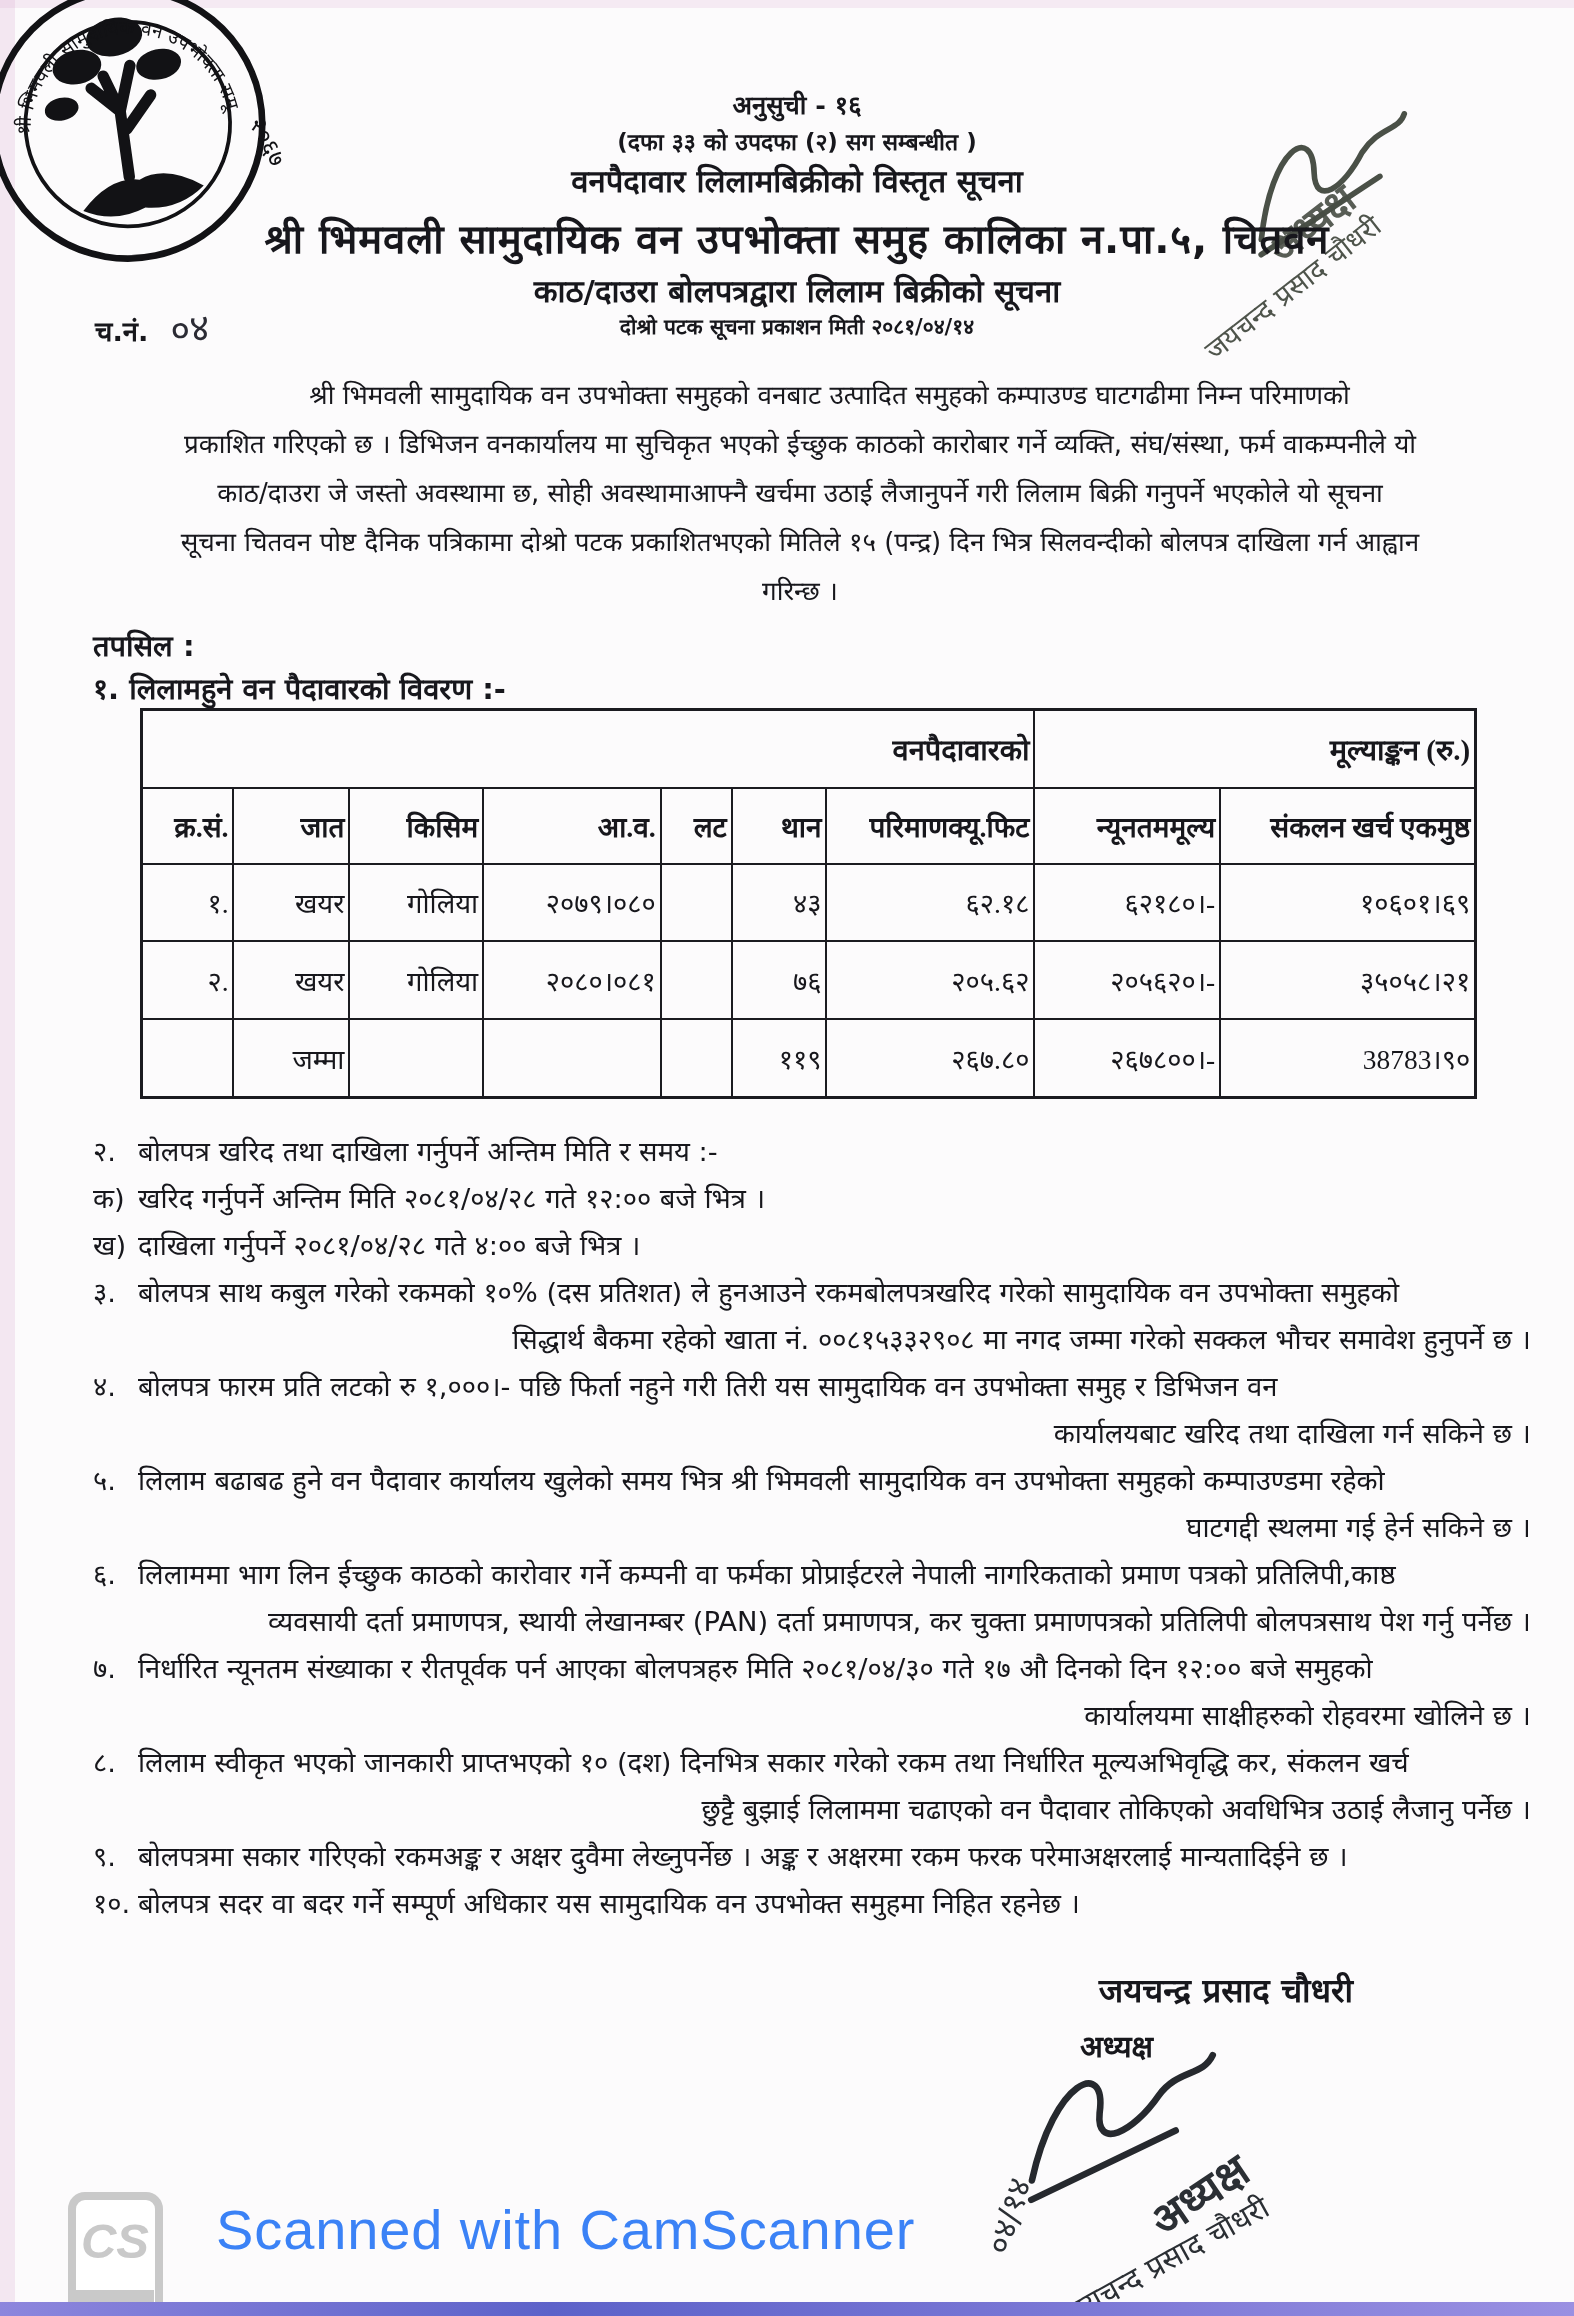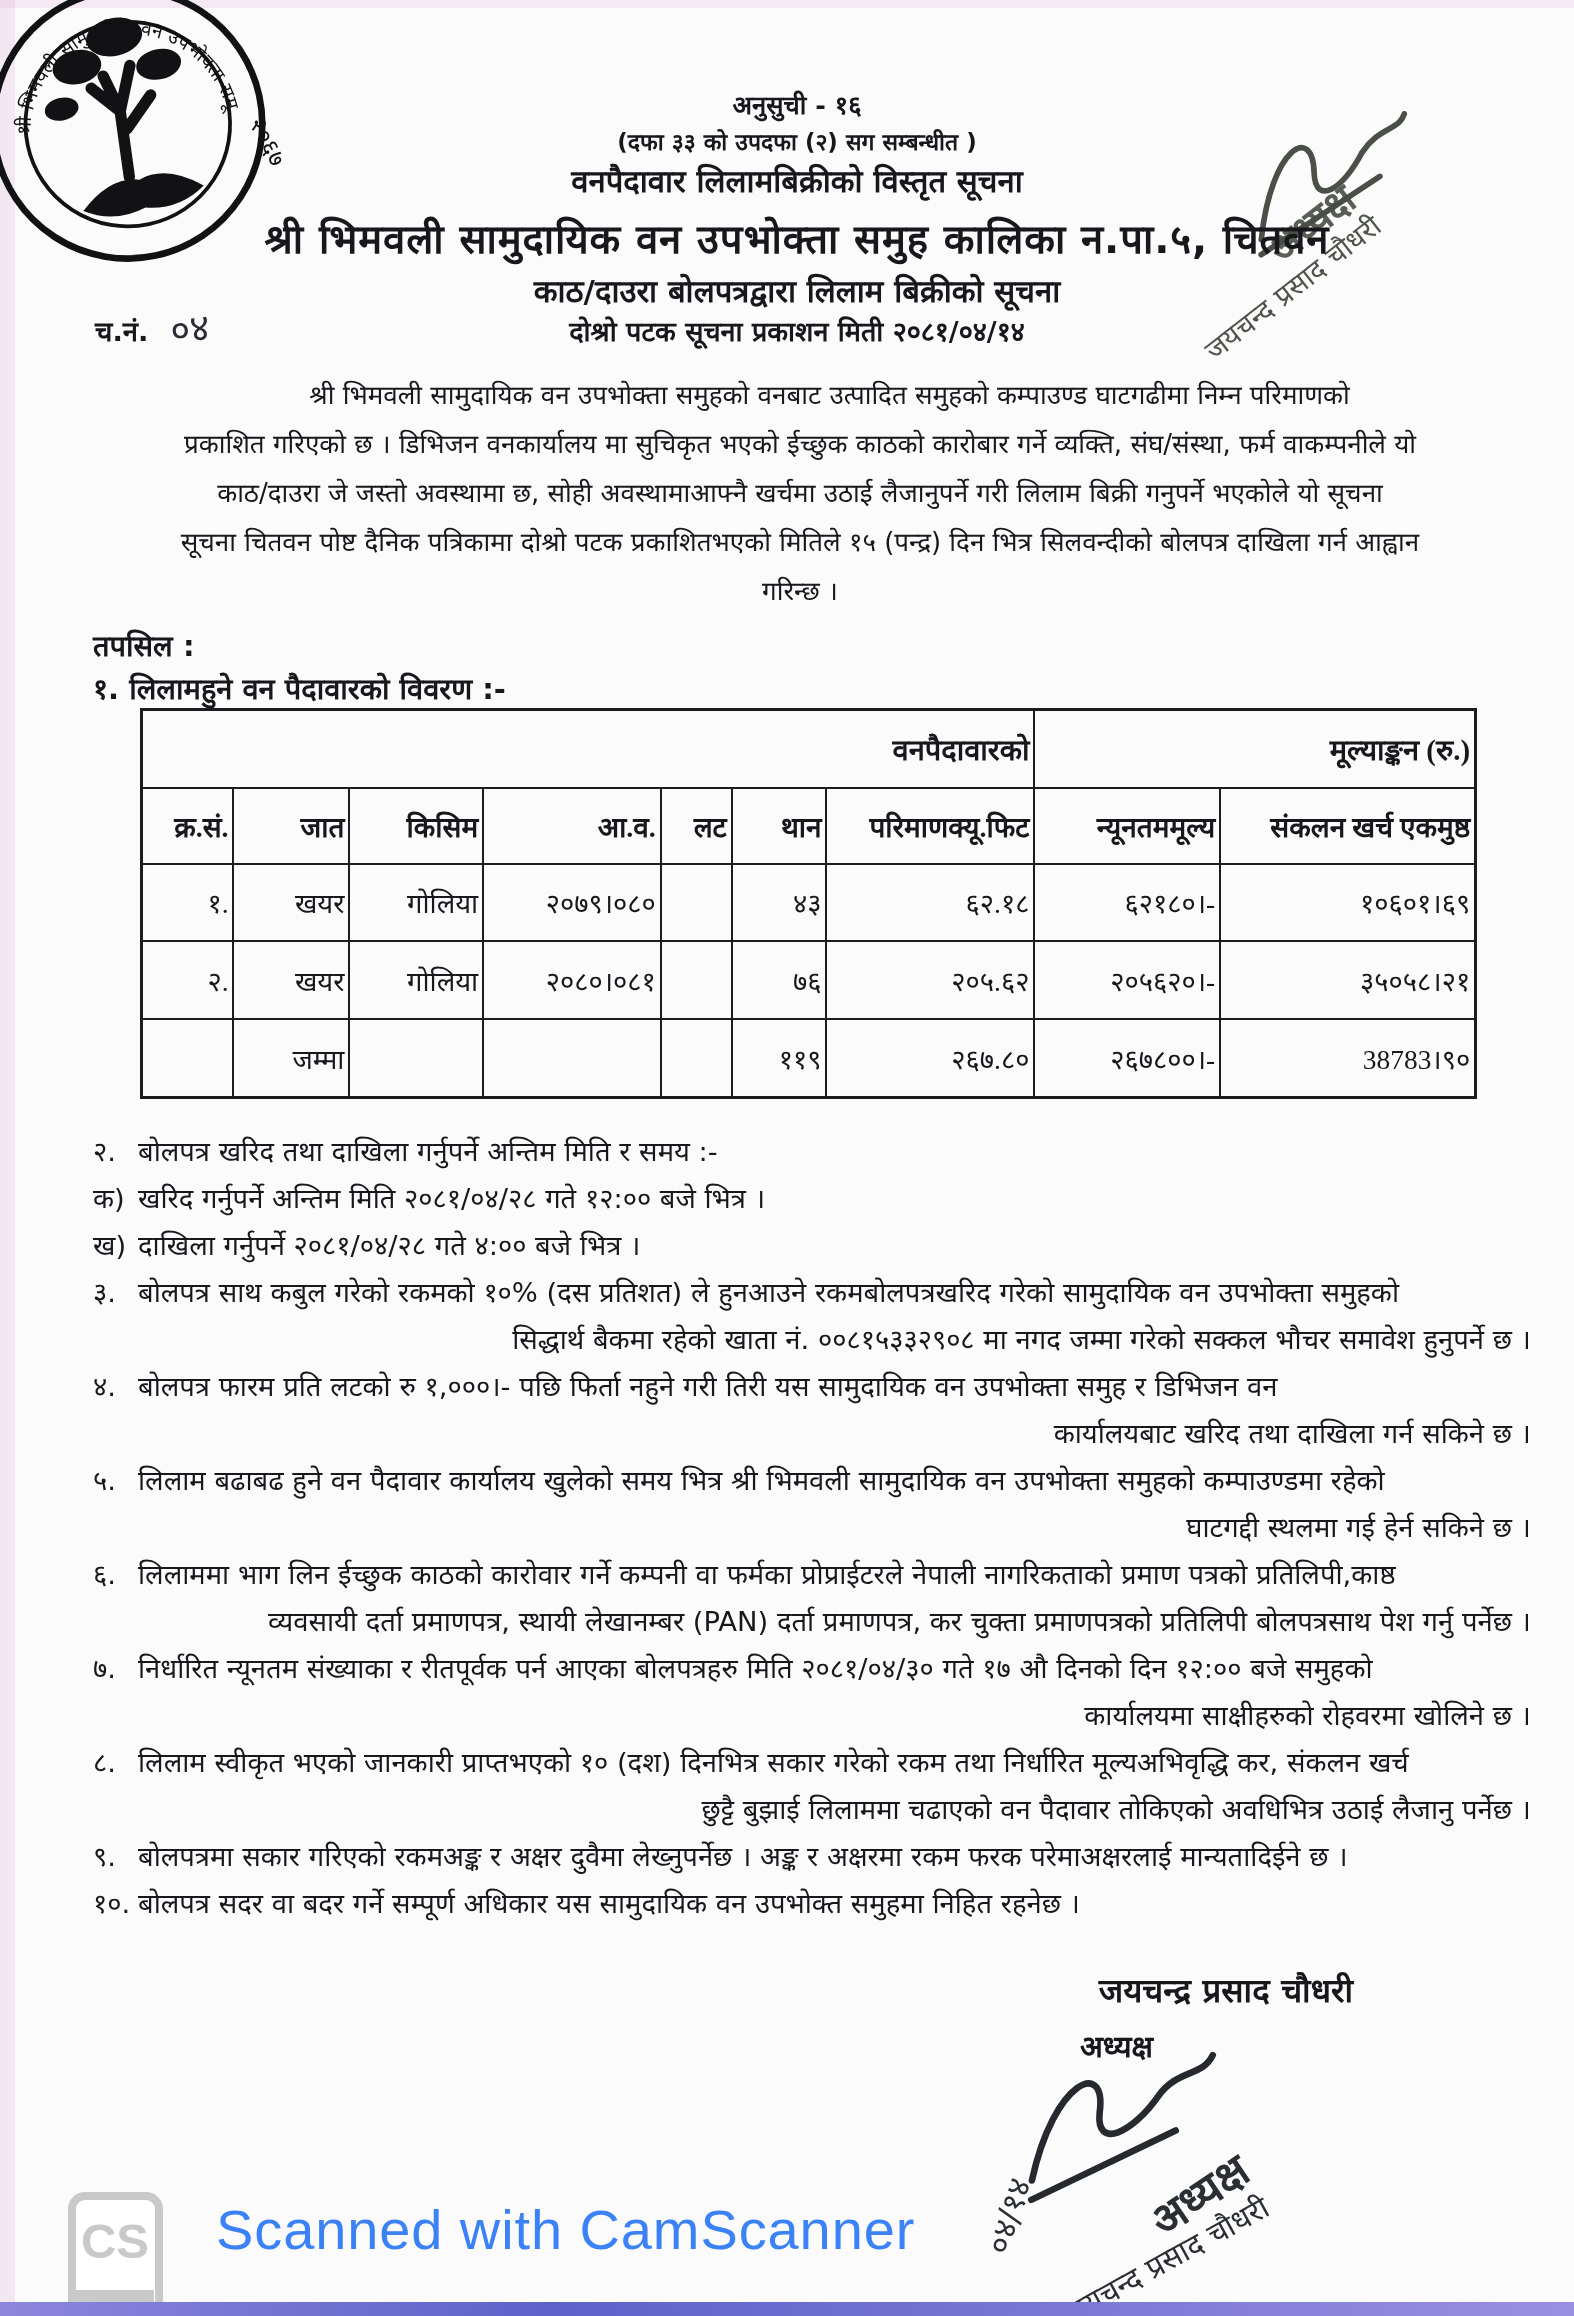--- a/index.html
+++ b/index.html
@@ -15,21 +15,21 @@
   .streak-left{left:0;top:0;width:15px;height:2317px;background:rgba(214,160,206,.22);}
   .streak-top{left:0;top:0;width:1575px;height:7.6px;background:rgba(214,160,206,.18);}
   .bottom-strip{left:0;bottom:0;width:1575px;height:15px;
     background:linear-gradient(90deg,#8d86dd,#5d62c9 35%,#7d79d6 70%,#9a90e2);}
   
   .annex{top:87px;font-size:25.6px;font-weight:bold;}
   .clause{top:125px;font-size:23px;font-weight:bold;}
   .subtitle{top:159px;font-size:31px;font-weight:bold;}
   .orgtitle{top:210px;font-size:40px;font-weight:bold;letter-spacing:0.9px;}
   .noticetitle{top:269px;font-size:31px;font-weight:bold;}
-  .publine{top:312px;font-size:27px;font-weight:bold;}
+  .publine{top:312px;font-size:21px;font-weight:bold;}
   .refrow{left:95px;top:312px;font-size:27.4px;font-weight:bold;}
   .refval{left:170px;top:301px;font-size:38px;color:#2b2b34;transform:rotate(-6deg);font-weight:normal;}
   
   .intro{left:90px;top:371px;width:1420px;font-size:26px;line-height:49px;text-align:center;}
   .intro .ind{padding-left:59px;}
   
   .tapasil{left:93px;top:625px;font-size:29px;font-weight:bold;}
   .sec1{left:93px;top:668px;font-size:29px;font-weight:bold;}
   
   table.dtl{position:absolute;left:140px;top:708px;width:1337px;border-collapse:collapse;
@@ -59,21 +59,21 @@
   .ink-bot .t2{position:absolute;left:109px;top:187px;font-size:30px;color:#2b2f34;
     transform:rotate(-29deg);white-space:nowrap;}
   .ink-bot .dt{position:absolute;left:26.5px;top:142px;font-size:32px;color:#2b2f34;
     transform:rotate(-72deg);white-space:nowrap;}
   
   .stamp{left:-21px;top:-24.6px;width:322px;height:322px;transform:rotate(-12deg);}
   
   .cs-icon{left:68px;top:2192px;width:95px;height:131px;border:8.5px solid #c9c9c9;
     border-radius:17px;background:#fff;box-sizing:border-box;}
   .cs-icon .cs{position:absolute;left:0;top:13.2px;width:78px;text-align:center;
-    font-family:"Liberation Sans",sans-serif;font-weight:bold;font-size:49px;color:#c9c9c9;}
+    font-family:"Liberation Sans",sans-serif;font-weight:bold;font-size:49px;color:#c9c9c9;font-style:italic;}
   .cs-icon .base{position:absolute;left:0;bottom:0;width:78px;height:24.6px;background:#c9c9c9;
     border-radius:0 0 7.6px 7.6px;}
   .cs-text{left:216px;top:2197px;font-family:"Liberation Sans",sans-serif;
     font-size:56px;color:#3b82f6;letter-spacing:0.9px;}
 </style>
 </head>
 <body>
 
 <div class="page">
 

